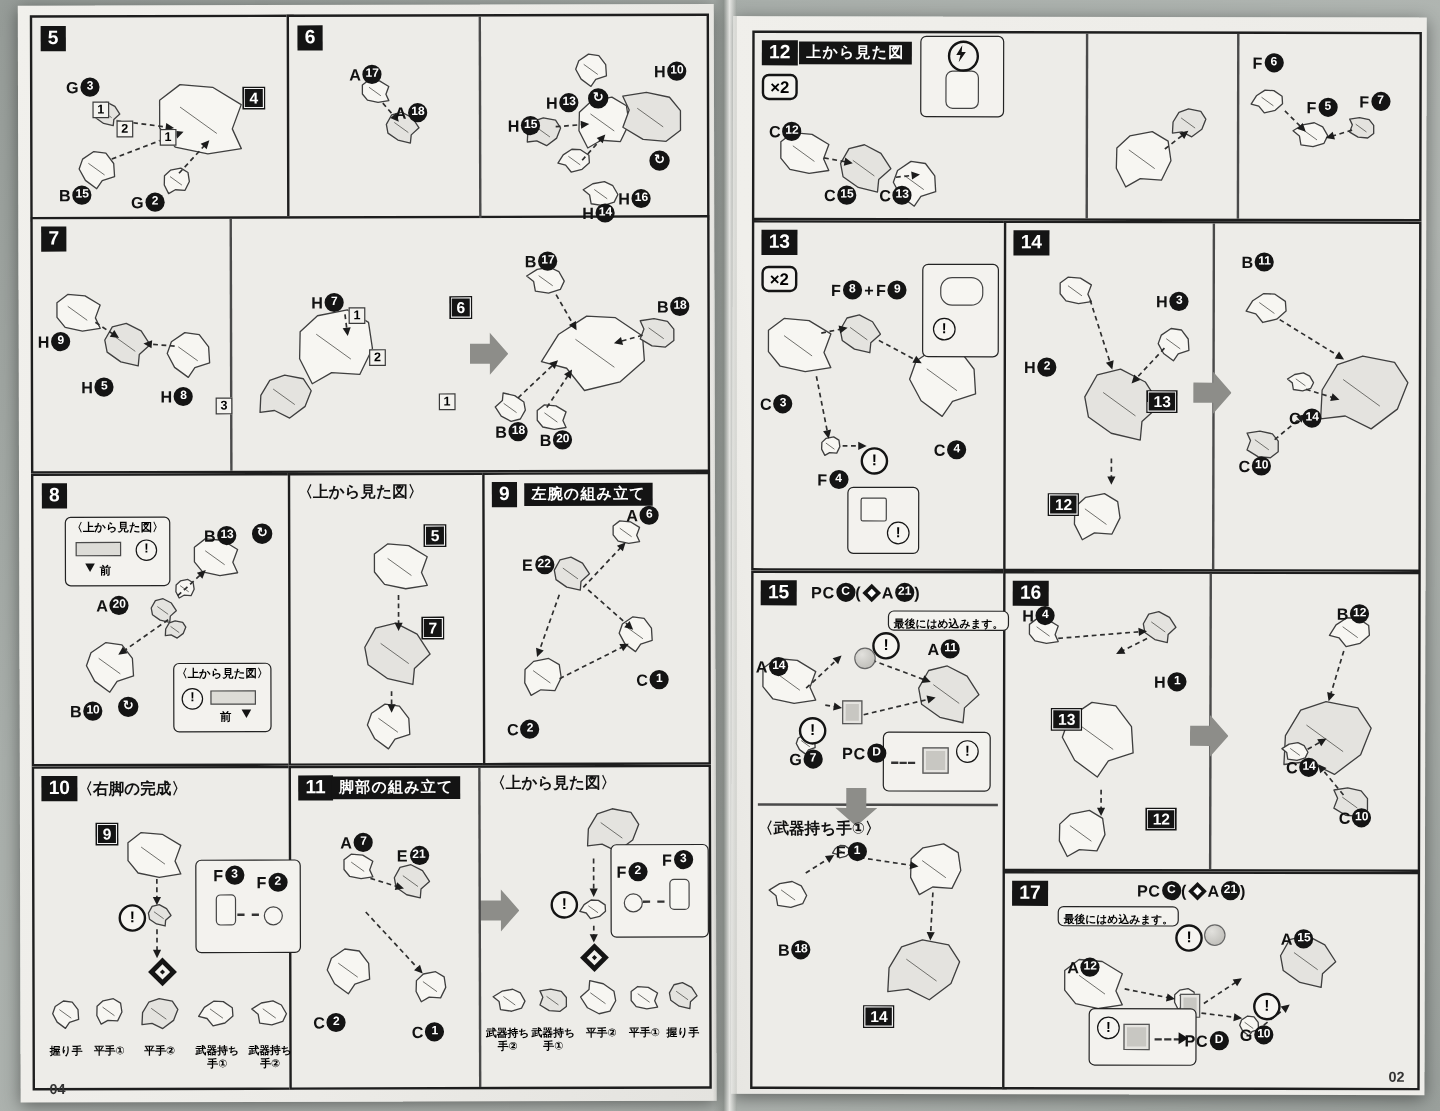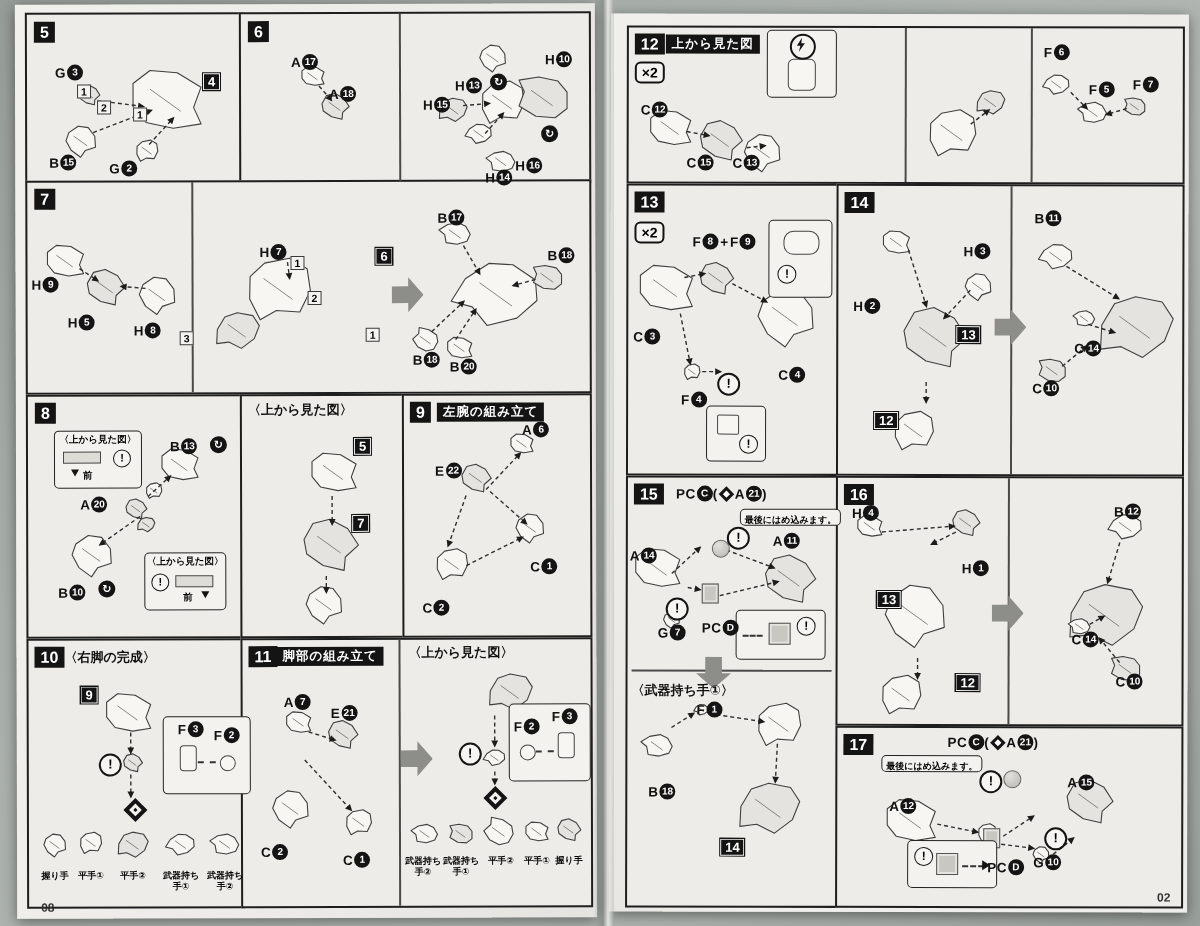--- a/index.html
+++ b/index.html
@@ -465,21 +465,21 @@
         <b>C</b>
         <i class="cir">2</i>
       </span>
       <span class="pl" style="left: 100px; top: 212px;">
         <b>C</b>
         <i class="cir">1</i>
       </span>
       <span class="bang" style="left: 216px; top: 103px;">!</span>
     </section>
 
-  <span class="pagenum" style="left:24px;top:896px">08</span>
+  <span class="pagenum" style="left:24px;top:896px">04</span>
 </div>
 
 <div class="page" id="page-right">
 
   <section class="panel" id="p12" style="left:16px;top:12px;width:554px;height:154px">
       <svg width="554" height="154" class="art">
         <path d="M22.0 90.7 L32.0 83.0 L48.0 84.4 L62.0 92.9 L57.6 104.8 L62.0 114.5 L45.6 117.0 L29.6 113.6 L22.0 104.3 Z" fill="#f7f6f2" stroke="#3f3f3f" stroke-width="1.1" stroke-linejoin="round"></path>
         <line x1="32" y1="94" x2="50" y2="107" stroke="#6a6a66" stroke-width="0.8"></line>
         <path d="M78.8 96.2 L91.7 93.0 L105.4 100.1 L113.7 112.9 L103.6 122.0 L102.6 132.4 L86.6 128.6 L73.9 119.7 L71.8 108.5 Z" fill="#e4e3df" stroke="#3f3f3f" stroke-width="1.1" stroke-linejoin="round"></path>
         <line x1="82" y1="106" x2="100" y2="119" stroke="#6a6a66" stroke-width="0.8"></line>

